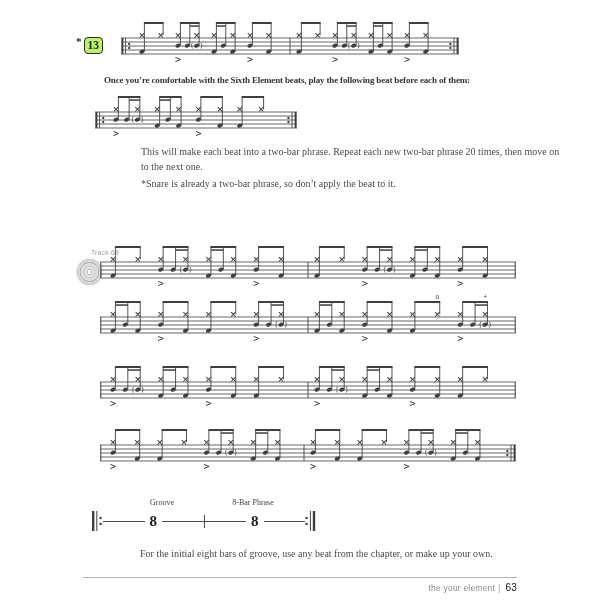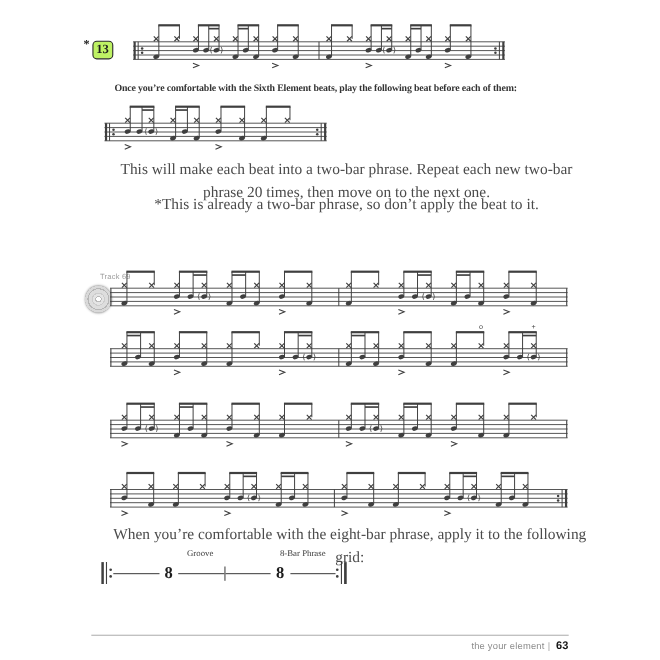--- a/index.html
+++ b/index.html
@@ -1,55 +1,55 @@
 <!DOCTYPE html>
 <html><head>
 <meta charset="utf-8">
 <style>
   html,body{margin:0;padding:0;background:#fff;}
   .page{position:relative;width:600px;height:600px;background:#fff;overflow:hidden;
         font-family:"Liberation Serif","DejaVu Serif",serif;}
   .abs{position:absolute;}
-  .serif{font-family:"Liberation Serif","DejaVu Serif",serif;color:#4a4a4a;text-align:center;}
+  .serif{font-family:"Liberation Serif","DejaVu Serif",serif;color:#4a4a4a;}
   .p-intro{left:104px;top:75px;font-weight:700;color:#343434;font-size:9px;
            letter-spacing:-0.15px;white-space:nowrap;}
-  .p-body{font-size:14px;line-height:1.5;}
+  .p-body{font-size:10px;line-height:1.5;margin-left:37px;}
   .p1{left:104px;top:144px;width:422px;}
   .pfoot{left:104px;top:176px;width:422px;}
   .pgrid{left:103px;top:476px;width:430px;}
   .pclose{left:103px;top:546px;width:440px;}
   .heading{left:104px;top:198px;font-family:"Liberation Sans",sans-serif;
            font-size:14px;color:#454545;letter-spacing:0.1px;}
   .heading .hl{font-weight:700;color:#303030;}
   .ex-label{left:76px;top:37px;display:flex;align-items:flex-start;gap:2px;}
   .star{font-weight:700;font-size:11px;color:#222;margin-top:-2px;}
   .ex-box{font-weight:700;font-size:11.5px;color:#1e1e1e;border:1.6px solid #2a2a2a;
           border-radius:4px;padding:0px 3px 1px 3px;background:#bef264;line-height:14px;}
   .track{left:91px;top:249px;font-family:"Liberation Sans",sans-serif;font-size:6.8px;
          color:#9b9b9b;letter-spacing:0.2px;}
   .cd{left:77px;top:259px;width:25px;height:26px;border-radius:50%;
       background:radial-gradient(circle at 50% 50%, #ffffff 0 2px, #b9b9b9 2px 3px,
         #e4e4e4 3px 5px, #cccccc 5px 6px, #dddddd 6px 9px, #b6b6b6 9px 10px,
         #d9d9d9 10px 12px, #c2c2c2 12px 13px);
       box-shadow:0 0 2px rgba(0,0,0,.28);}
   svg.staff{position:absolute;overflow:visible;}
   .grid{left:92px;top:498px;width:224px;height:40px;}
-  .grid-label{position:absolute;top:0;text-align:right;font-size:8px;color:#3d3d3d;}
+  .grid-label{position:absolute;top:0;text-align:center;font-size:8px;color:#3d3d3d;}
   .gl-left{left:38px;width:64px;}
   .gl-right{left:118px;width:86px;}
   .grid-row{position:absolute;top:12px;left:0;right:0;height:22px;display:flex;align-items:center;}
   .seg{flex:1;border-top:1px solid #4a4a4a;height:0;}
   .eight{font-weight:700;font-size:15px;color:#1c1c1c;padding:0 5px;line-height:20px;}
   .tick{width:1px;height:13px;background:#4a4a4a;}
   .footer-rule{left:83px;top:577px;width:434px;height:1px;background:#b2b2b2;}
   .footer{left:260px;top:582px;width:257px;text-align:right;
           font-family:"Liberation Sans",sans-serif;font-size:8.5px;color:#8c8c8c;
           letter-spacing:0.2px;}
   .footer .sep{margin:0 3px;color:#a5a5a5;}
-  .footer .pg{font-size:10px;font-weight:700;color:#141414;margin-left:2px;margin-top:28px;}
+  .footer .pg{font-size:10px;font-weight:400;color:#141414;margin-left:2px;margin-top:28px;}
 </style>
 </head>
 <body>
 
 <div class="page">
 
   <div class="abs ex-label">
     <span class="star">*</span>
     <span class="ex-box">13</span>
   </div>
@@ -215,21 +215,21 @@
       <line x1="142.55" y1="19.1" x2="146.95" y2="23.5" stroke="#3f3f3f" stroke-width="1.05"></line>
       <line x1="142.55" y1="23.5" x2="146.95" y2="19.1" stroke="#3f3f3f" stroke-width="1.05"></line>
       <ellipse cx="144.75" cy="37.6" rx="2.7" ry="1.95" fill="#3f3f3f" transform="rotate(-20 144.75 37.6)"></ellipse>
       <line x1="147.15" y1="9" x2="147.15" y2="37.6" stroke="#3f3f3f" stroke-width="0.9"></line>
       <line x1="164" y1="19.1" x2="168.39999999999998" y2="23.5" stroke="#3f3f3f" stroke-width="1.05"></line>
       <line x1="164" y1="23.5" x2="168.39999999999998" y2="19.1" stroke="#3f3f3f" stroke-width="1.05"></line>
       <line x1="168.6" y1="9" x2="168.6" y2="21.3" stroke="#3f3f3f" stroke-width="0.9"></line>
     </svg>
 
   <div class="abs serif p-body p1">This will make each beat into a two-bar phrase.  Repeat each new two-bar phrase 20 times, then move on to the next one.</div>
-  <div class="abs serif p-body pfoot">*This is already a two-bar phrase, so don’t apply the beat to it.</div>
+  <div class="abs serif p-body pfoot">*Snare is already a two-bar phrase, so don’t apply the beat to it.</div>
 
 
   <div class="abs track">Track 69</div>
   <div class="abs cd"></div>
 
   <svg class="staff" width="416" height="52" style="left: 100px; top: 238px;">
       <line x1="0" y1="24" x2="416" y2="24" stroke="#3f3f3f" stroke-width="0.8"></line>
       <line x1="0" y1="28" x2="416" y2="28" stroke="#3f3f3f" stroke-width="0.8"></line>
       <line x1="0" y1="32" x2="416" y2="32" stroke="#3f3f3f" stroke-width="0.8"></line>
       <line x1="0" y1="36" x2="416" y2="36" stroke="#3f3f3f" stroke-width="0.8"></line>
@@ -619,21 +619,20 @@
       <line x1="355.65" y1="9" x2="355.65" y2="37.6" stroke="#3f3f3f" stroke-width="0.9"></line>
       <line x1="375.36" y1="19.1" x2="379.76" y2="23.5" stroke="#3f3f3f" stroke-width="1.05"></line>
       <line x1="375.36" y1="23.5" x2="379.76" y2="19.1" stroke="#3f3f3f" stroke-width="1.05"></line>
       <ellipse cx="377.56" cy="37.6" rx="2.7" ry="1.95" fill="#3f3f3f" transform="rotate(-20 377.56 37.6)"></ellipse>
       <line x1="379.96" y1="9" x2="379.96" y2="37.6" stroke="#3f3f3f" stroke-width="0.9"></line>
       <ellipse cx="365.405" cy="31.6" rx="2.7" ry="1.95" fill="#3f3f3f" transform="rotate(-20 365.405 31.6)"></ellipse>
       <line x1="367.80499999999995" y1="9" x2="367.80499999999995" y2="31.6" stroke="#3f3f3f" stroke-width="0.9"></line>
       <rect x="355.65" y="11.3" width="12.154999999999973" height="1.5" fill="#3f3f3f"></rect>
     </svg>
 
-  <div class="abs serif p-body pgrid">When you’re comfortable with the eight-bar phrase, apply it to the following grid:</div>
 
   <div class="abs grid">
     <span class="grid-label gl-left">Groove</span>
     <span class="grid-label gl-right">8-Bar Phrase</span>
     <div class="grid-row">
       <svg width="11" height="20">
         <rect x="0" y="0" width="2.4" height="20" fill="#3f3f3f"></rect>
         <line x1="4.8" y1="0" x2="4.8" y2="20" stroke="#3f3f3f" stroke-width="1"></line>
         <circle cx="8.6" cy="7" r="1.2" fill="#3f3f3f"></circle>
         <circle cx="8.6" cy="13" r="1.2" fill="#3f3f3f"></circle>
@@ -647,17 +646,18 @@
       <div class="seg"></div>
       <svg width="11" height="20">
         <circle cx="1.6" cy="7" r="1.2" fill="#3f3f3f"></circle>
         <circle cx="1.6" cy="13" r="1.2" fill="#3f3f3f"></circle>
         <line x1="5.4" y1="0" x2="5.4" y2="20" stroke="#3f3f3f" stroke-width="1"></line>
         <rect x="7.8" y="0" width="2.4" height="20" fill="#3f3f3f"></rect>
       </svg>
     </div>
   </div>
 
+  <div class="abs serif p-body pclose">For the initial eight bars of groove, use any beat from the chapter, or make up your own.</div>
 
   <div class="abs footer-rule"></div>
   <div class="abs footer"><span>the your element</span><span class="sep">|</span><span class="pg">63</span></div>
 
 </div>
 
 </body></html>

